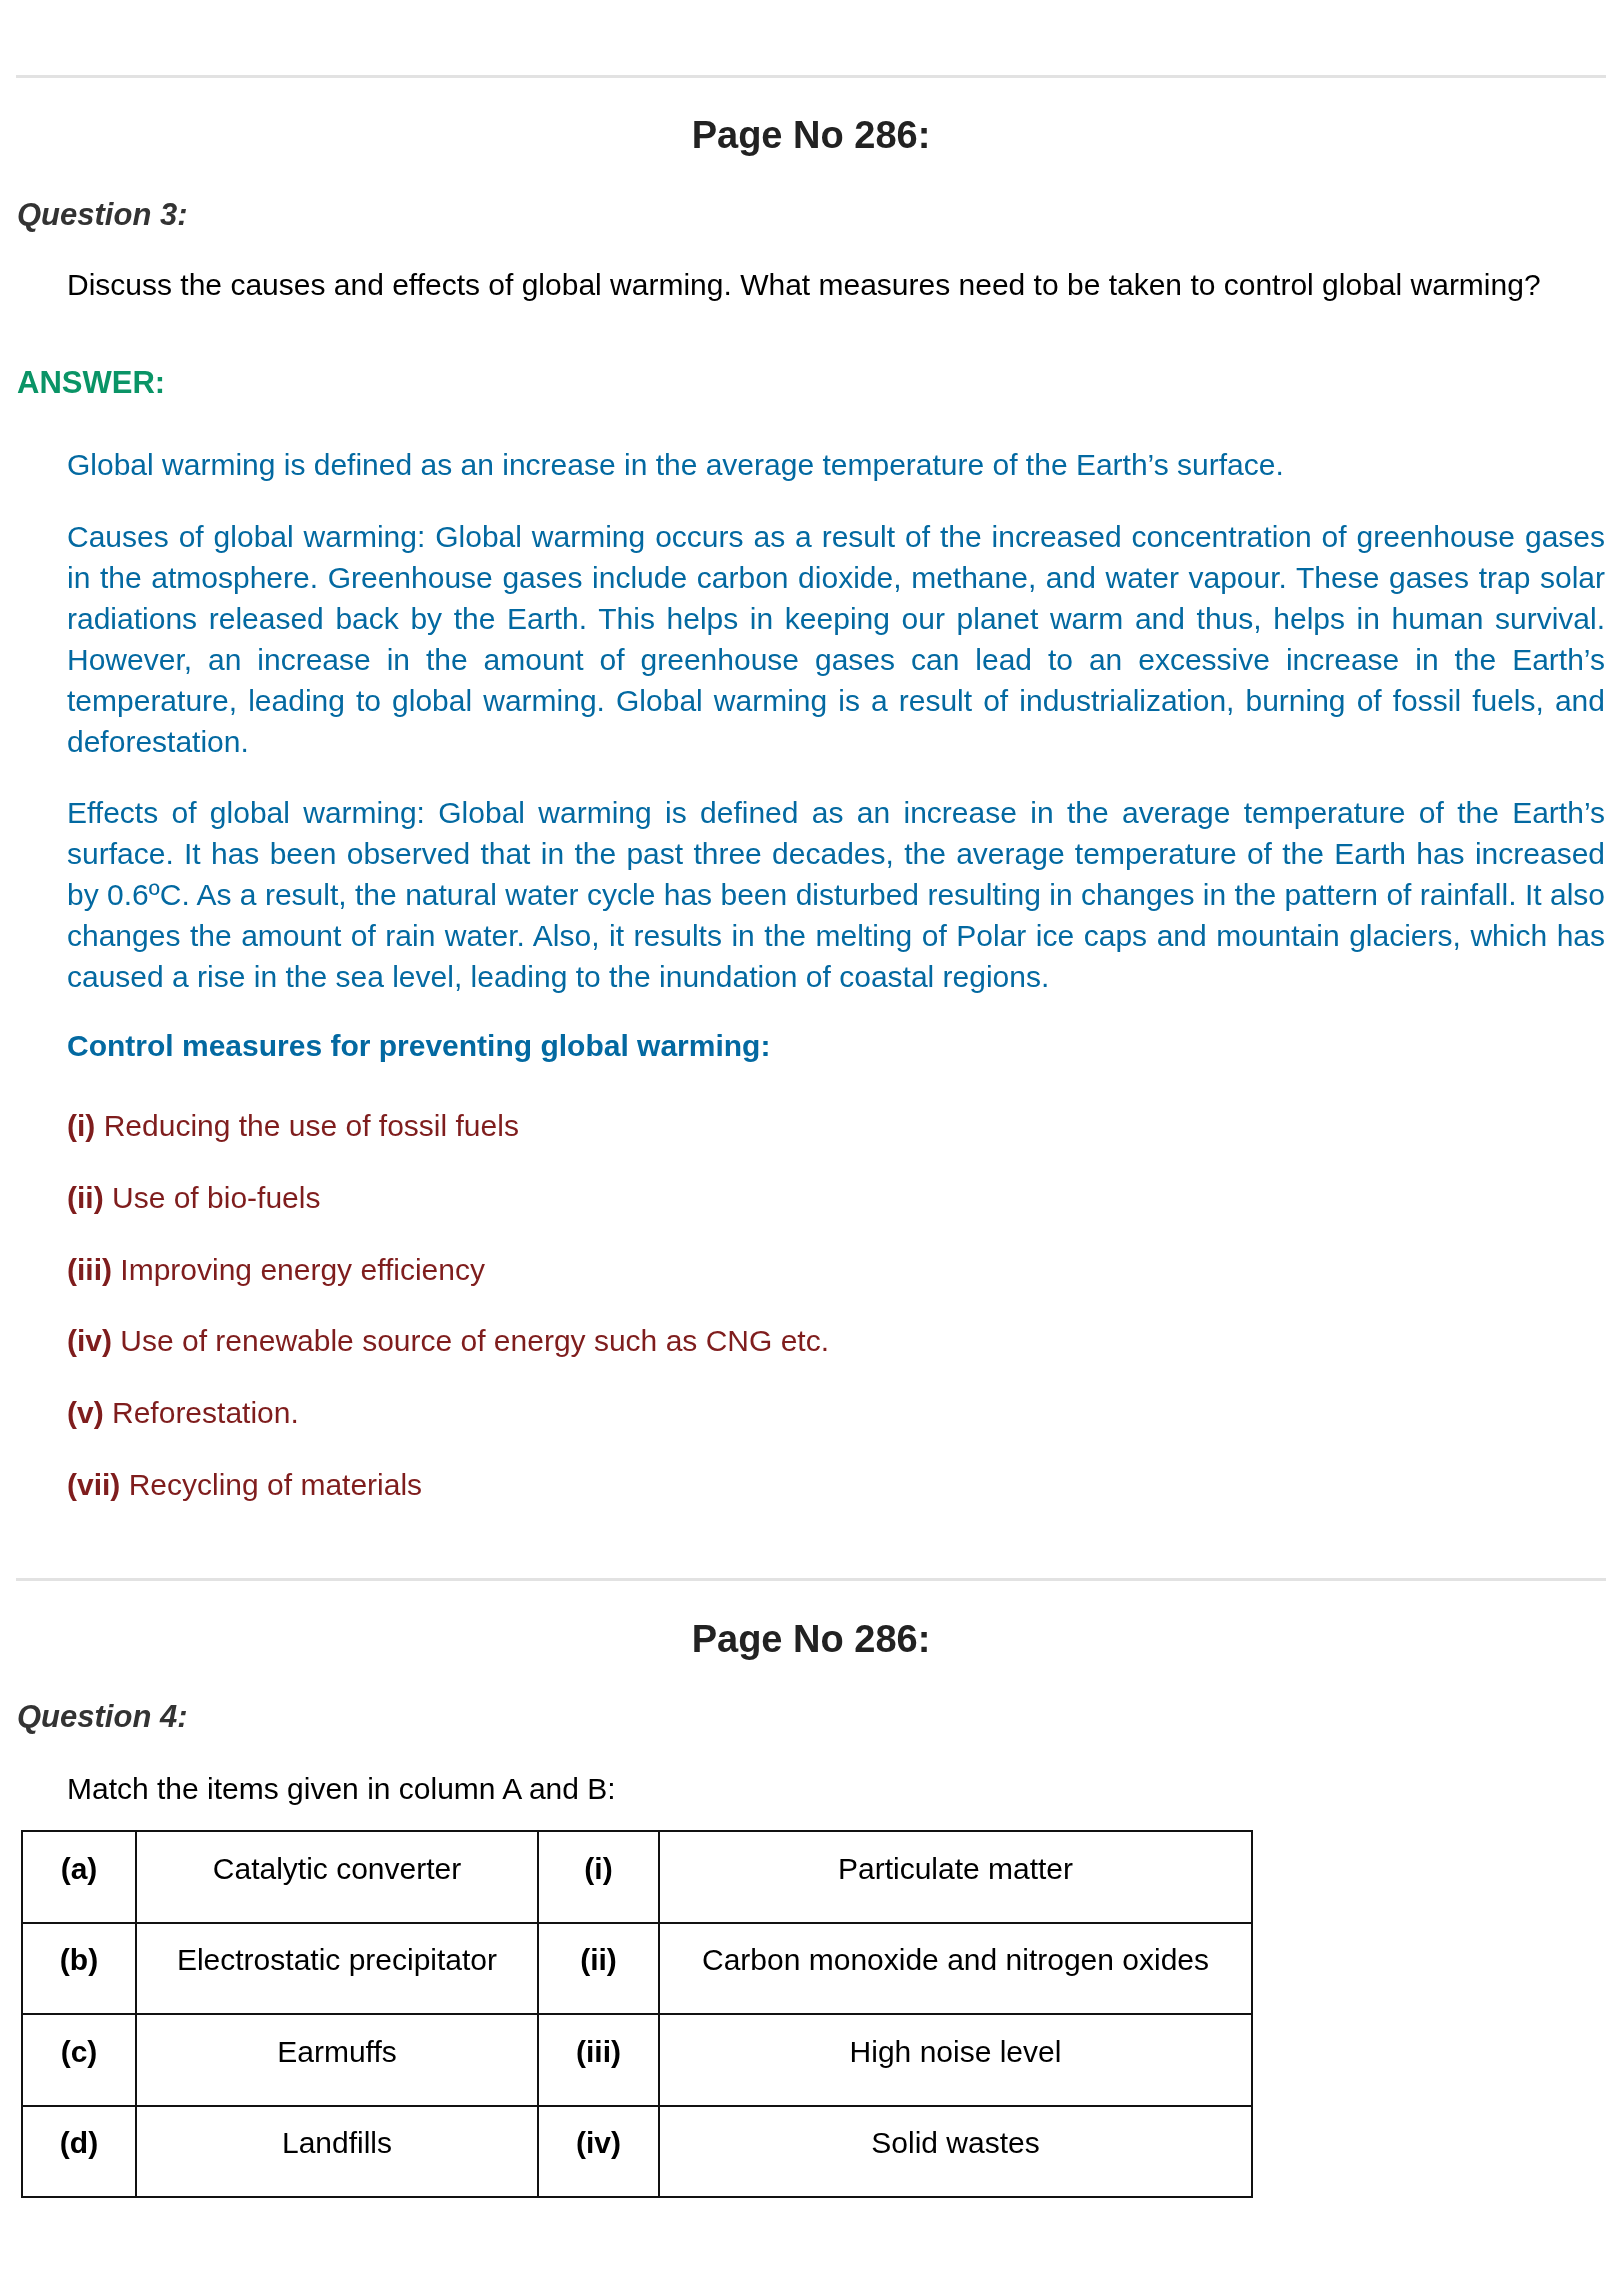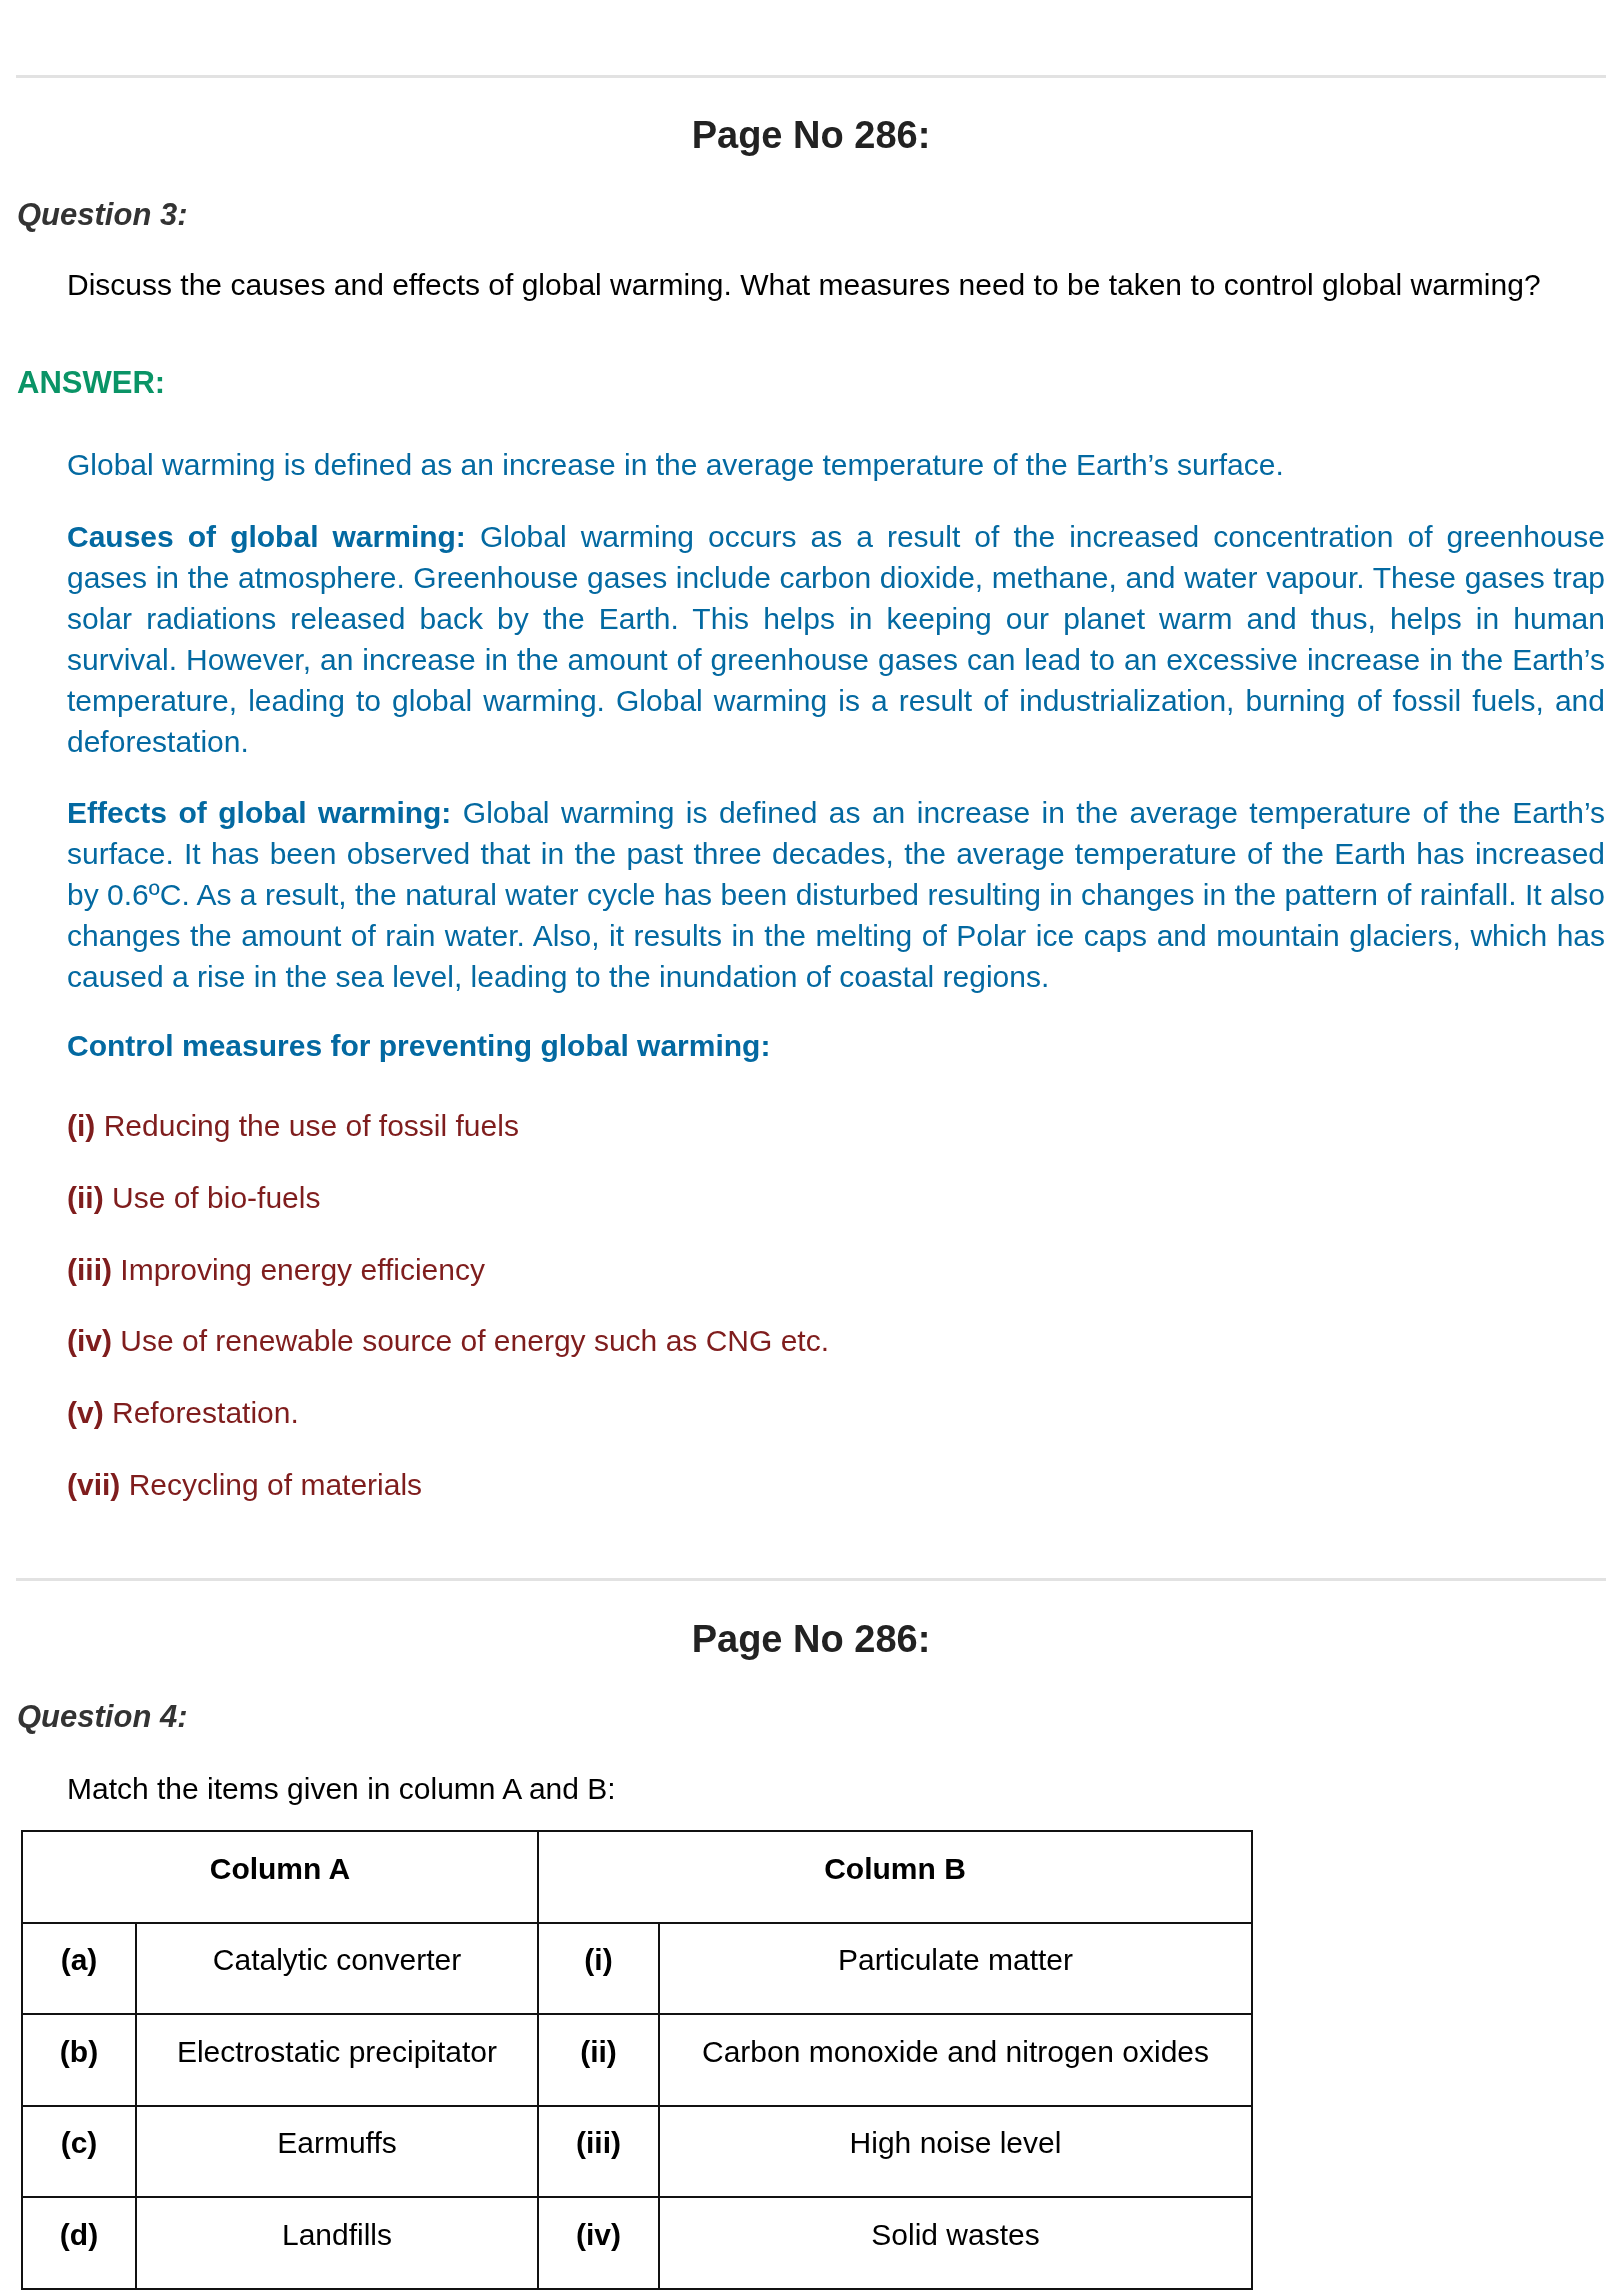--- a/index.html
+++ b/index.html
@@ -23,21 +23,21 @@
     position: absolute; left: 67px; font-size: 30px; line-height: 39px; color: #000;
   }
   .answer-heading {
     position: absolute; left: 17px; font-size: 31px; font-weight: bold; color: #0a9466;
     line-height: 39px;
   }
   .para {
     position: absolute; left: 67px; width: 1538px; font-size: 30px; line-height: 41px;
     text-align: justify; color: #0369a1; margin: 0;
   }
-  .para b { font-weight: bold; }
+  .para b { font-weight: normal; }
   .list-item {
     position: absolute; left: 67px; font-size: 30px; line-height: 41px; color: #7f1d1d;
   }
   .list-item .num { font-weight: bold; }
   table.match {
     position: absolute; left: 21px; top: 1830px;
     border-collapse: collapse; font-size: 30px; color: #000;
   }
   table.match td, table.match th {
     border: 2.6px solid #111; vertical-align: top; text-align: center;
@@ -82,24 +82,20 @@
 <div class="divider" style="top:1578px;"></div>
 
 <div class="page-no" style="top:1620px;">Page No 286:</div>
 
 <div class="q-heading" style="top:1697px;">Question 4:</div>
 
 <div class="q-text" style="top:1769px;">Match the items given in column A and B:</div>
 
 <table class="match">
   <tbody>
-      <tr>
-    <th colspan="2">Column A</th>
-    <th colspan="2">Column B</th>
-  </tr>
   <tr>
     <td class="label c1">(a)</td>
     <td class="c2">Catalytic converter</td>
     <td class="label c3">(i)</td>
     <td class="c4">Particulate matter</td>
   </tr>
   <tr>
     <td class="label c1">(b)</td>
     <td class="c2">Electrostatic precipitator</td>
     <td class="label c3">(ii)</td>

